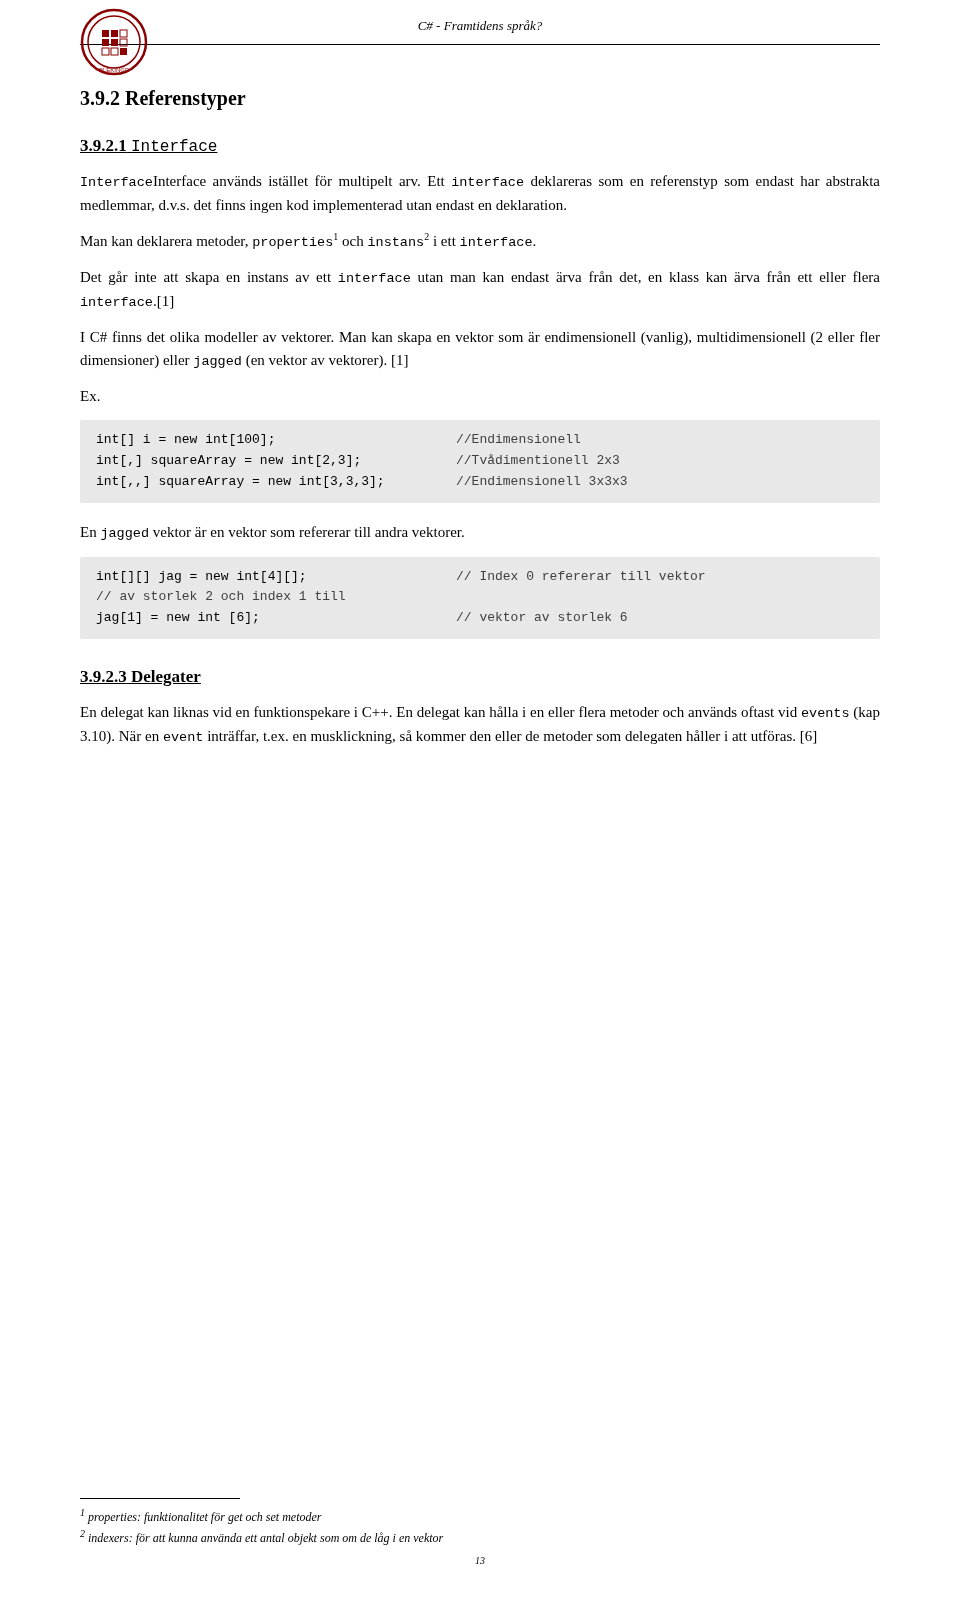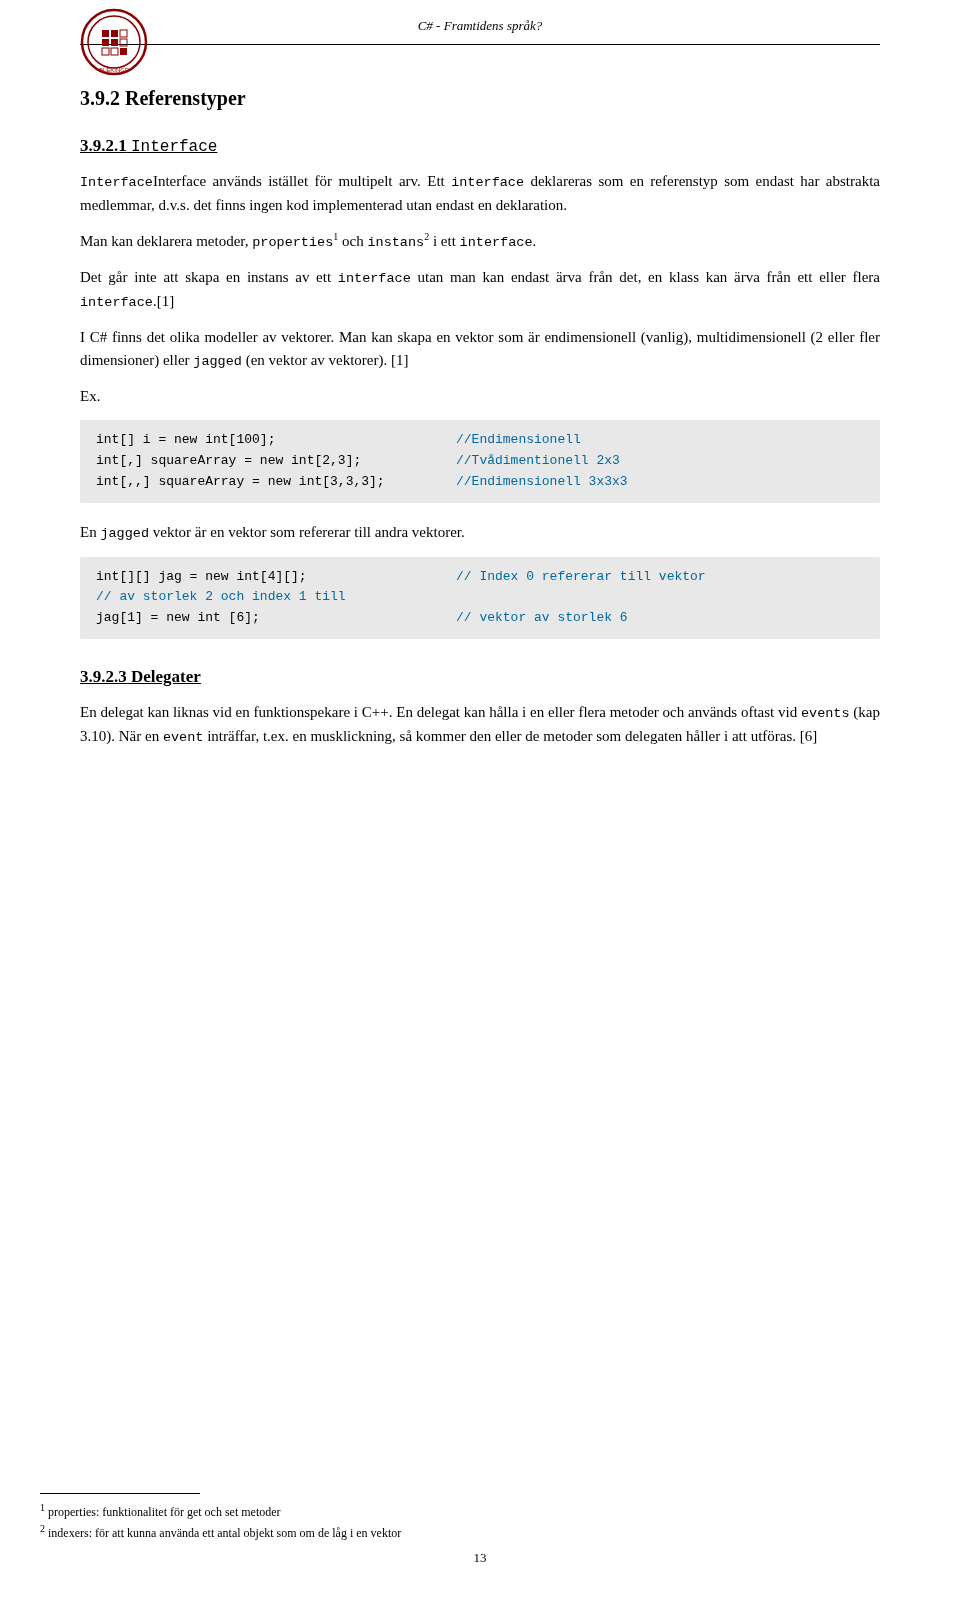--- a/index.html
+++ b/index.html
@@ -106,53 +106,54 @@
     .code-line {
       display: flex;
       gap: 40px;
     }
 
     .code-left {
       min-width: 320px;
     }
 
     .code-right {
-      color: #0369a1;
+      color: #404040;
     }
 
     
     sup {
       font-size: 10px;
       vertical-align: super;
     }
 
     
     .footer {
       position: absolute;
       bottom: 40px;
       left: 0;
       right: 0;
-      padding: 0 40px;
+      padding: 0 80px;
+      font-style: italic;
     }
 
     .footnote-divider {
       border: none;
       border-top: 1px solid #000;
       width: 160px;
       margin-bottom: 6px;
     }
 
     .footnote {
       font-size: 12px;
       line-height: 1.5;
     }
 
     .page-number {
       text-align: center;
-      font-size: 13px;
+      font-size: 10px;
       margin-top: 8px;
     }
 
     .section-gap {
       margin-top: 28px;
     }
   </style>
 </head>
 <body>
 

